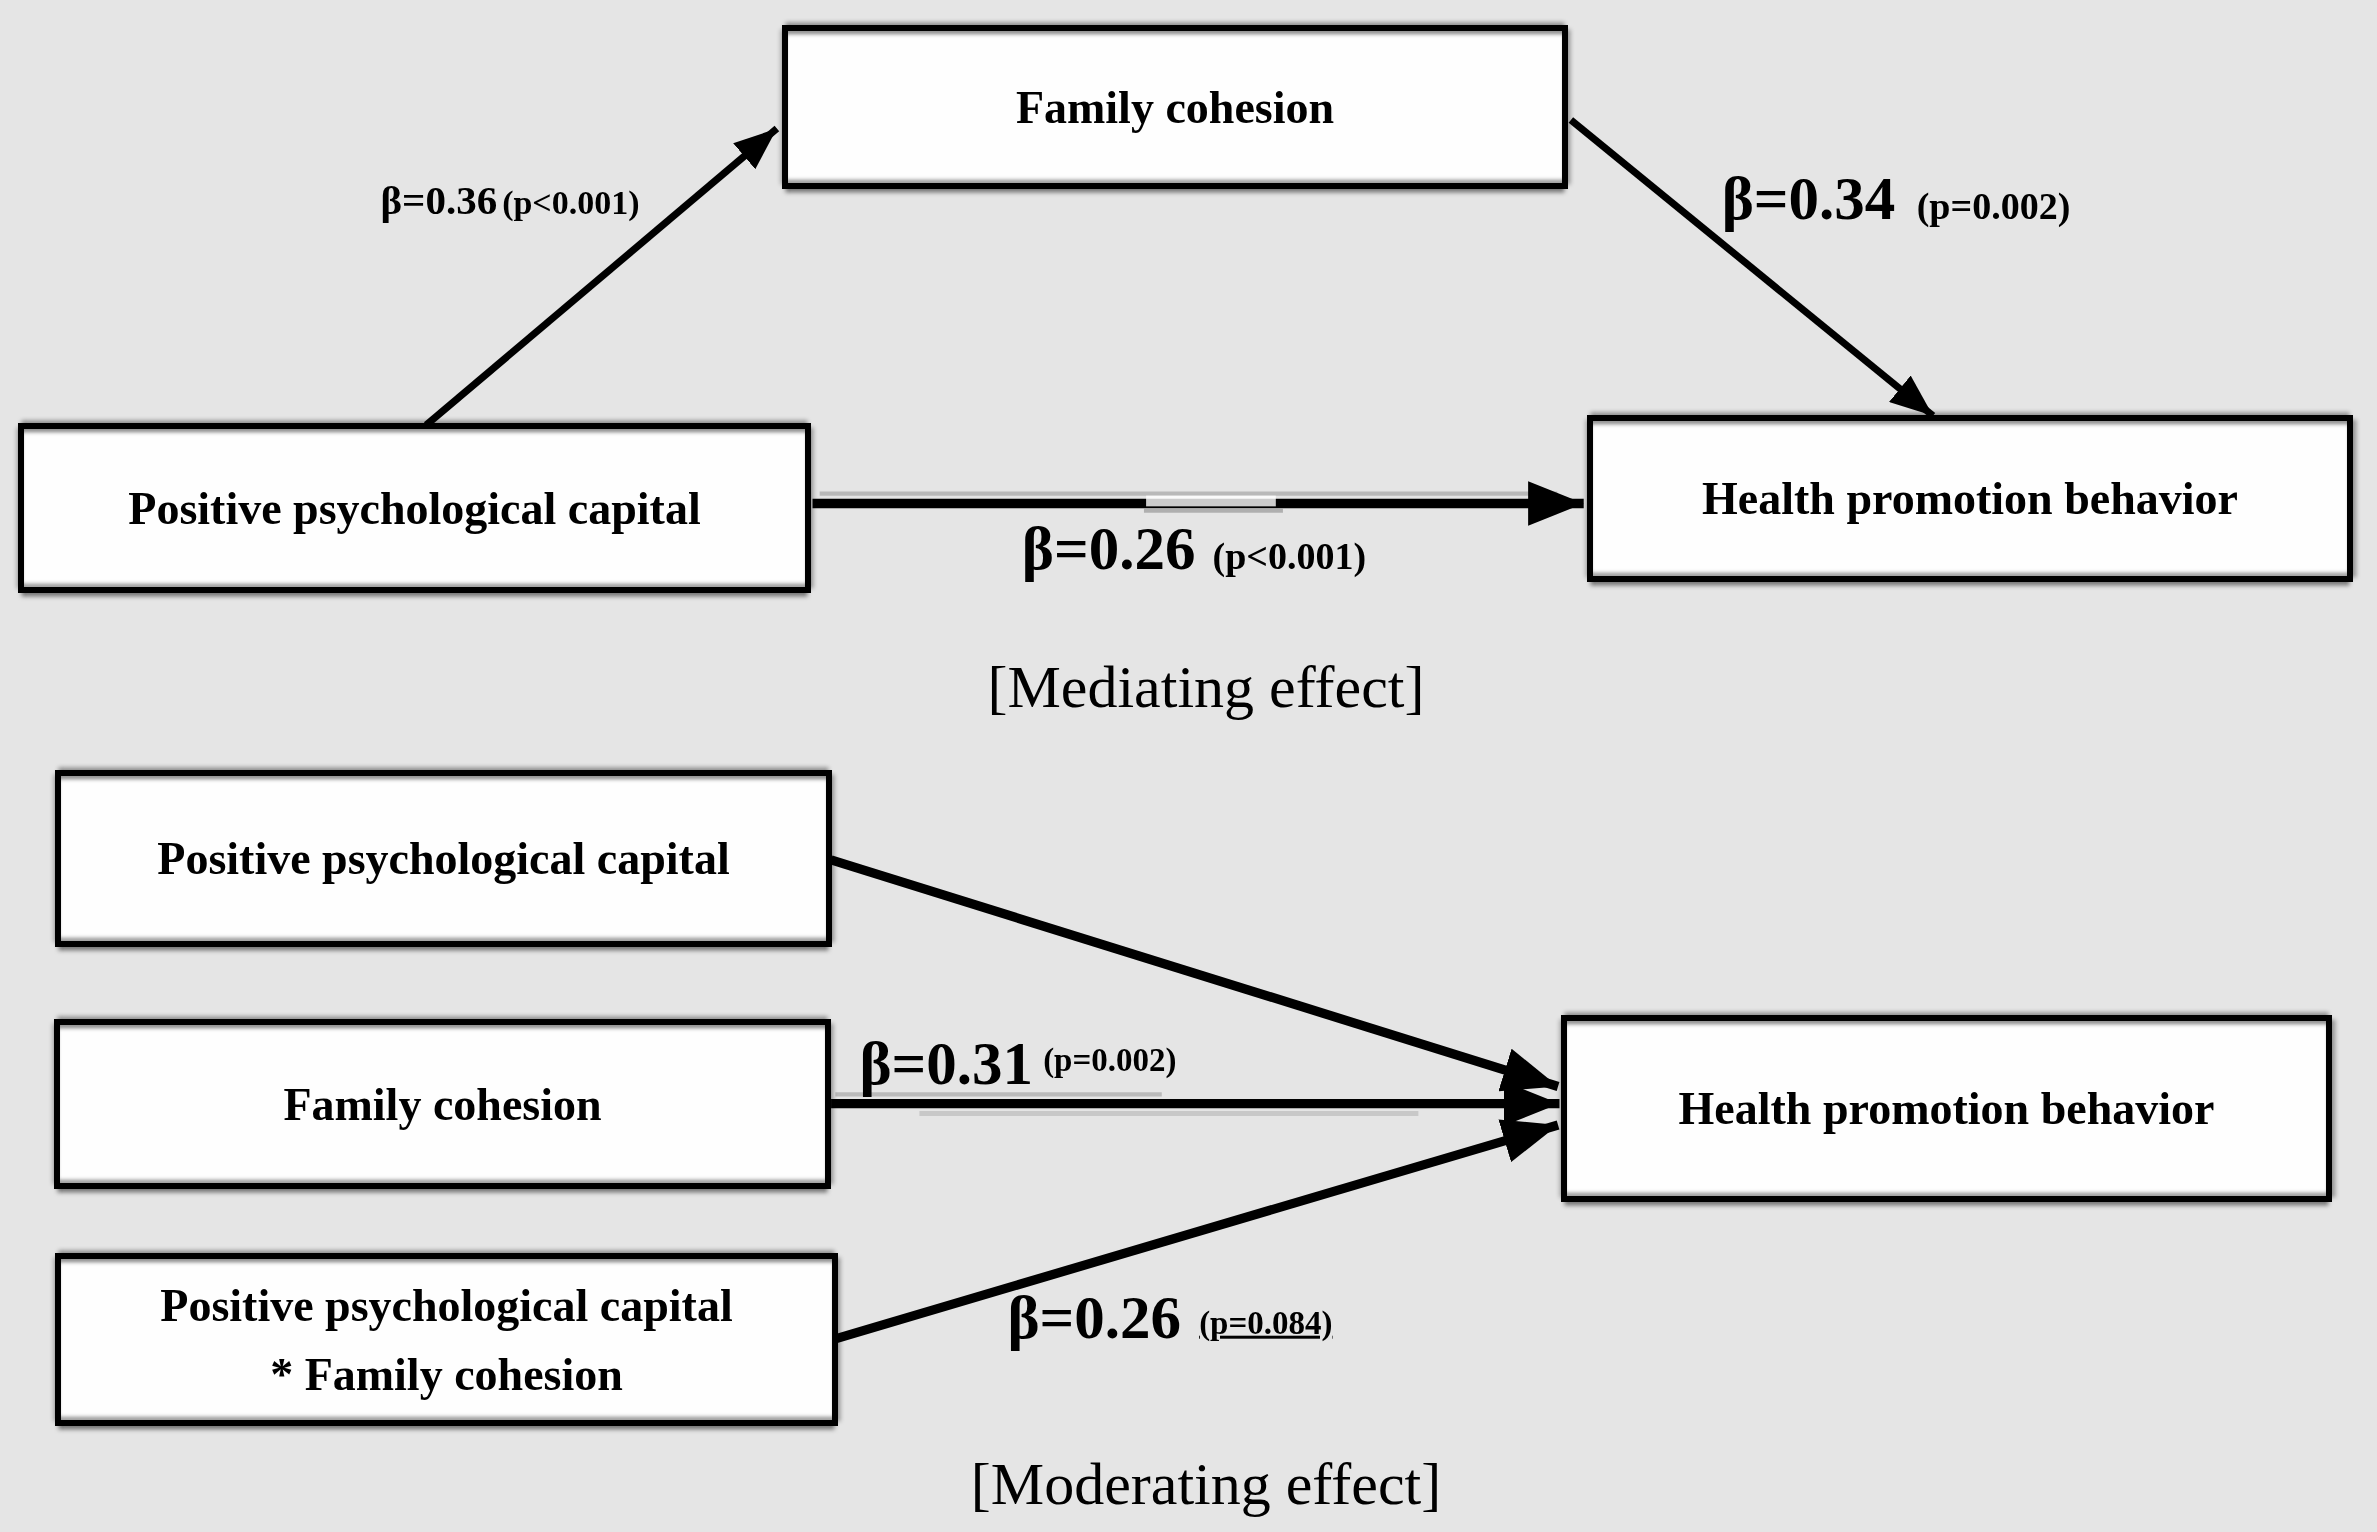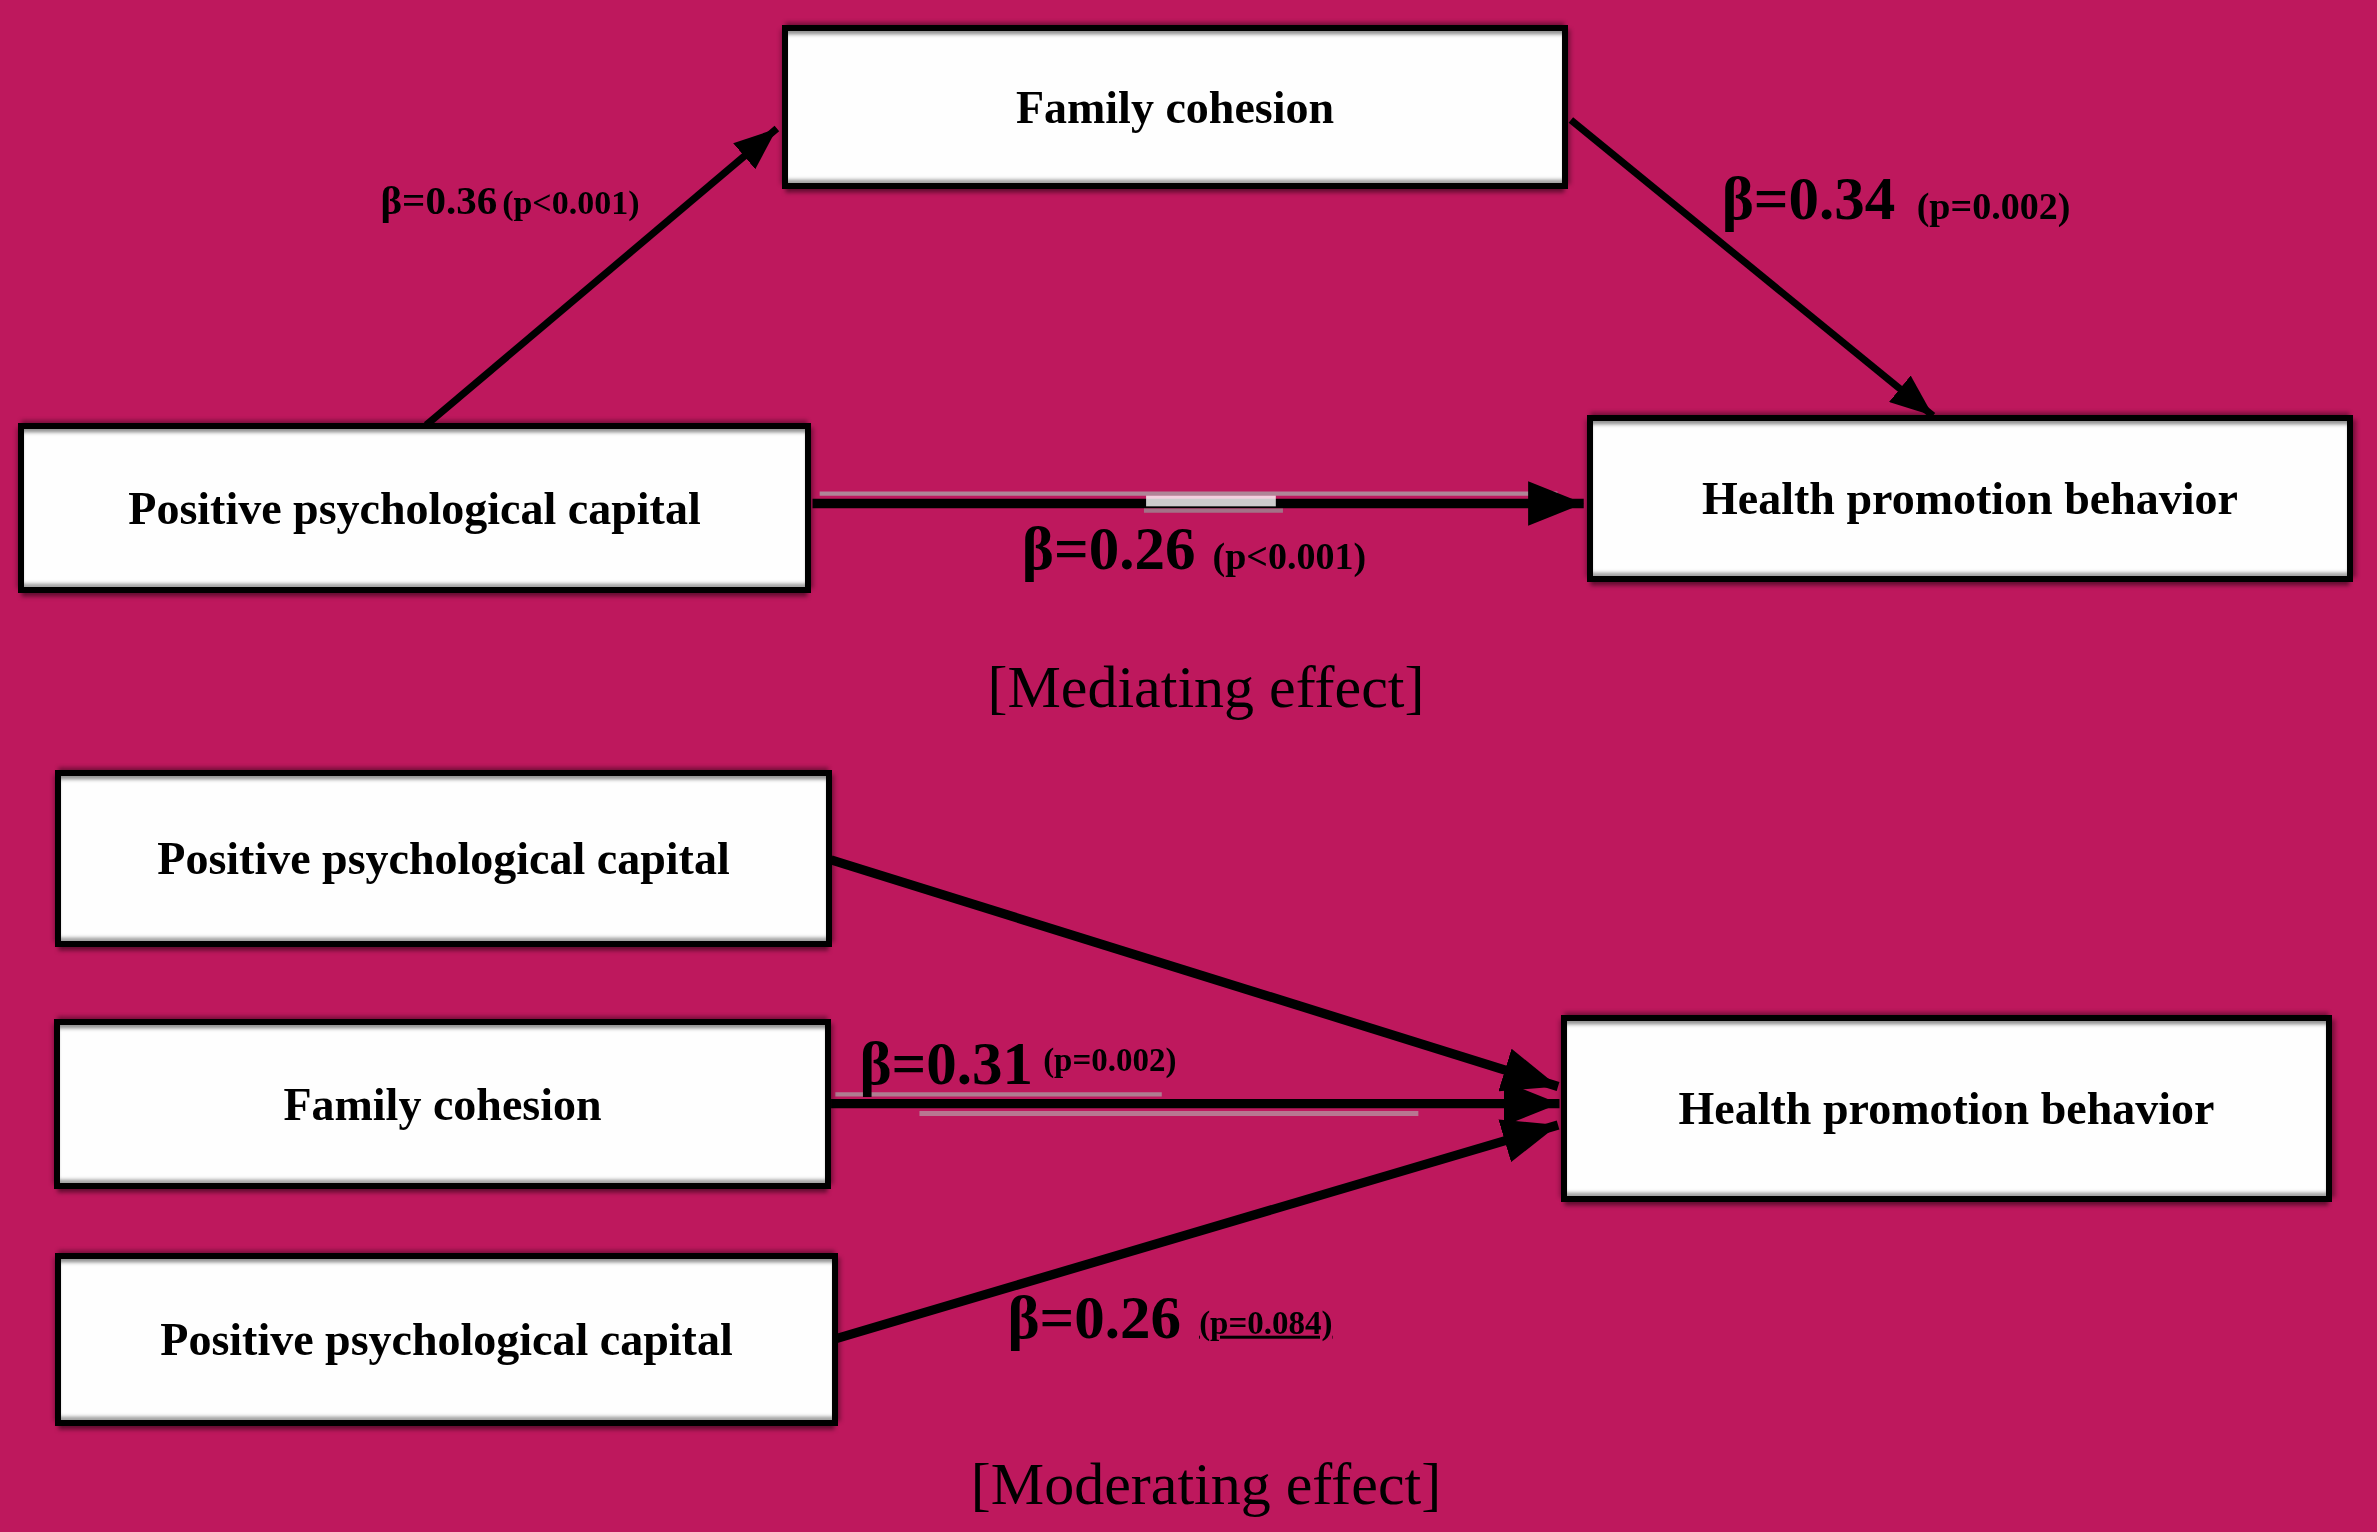--- a/index.html
+++ b/index.html
@@ -4,21 +4,21 @@
 <style>
   html, body {
     margin: 0;
     padding: 0;
     background: #ffffff;
   }
   .stage {
     position: relative;
     width: 2377px;
     height: 1533px;
-    background: #be185d;
+    background: #e5e5e5;
     font-family: "Liberation Serif", "DejaVu Serif", serif;
     color: #000;
     overflow: hidden;
   }
   .arrows {
     position: absolute;
     left: 0; top: 0;
     width: 2377px;
     height: 1533px;
   }
@@ -137,20 +137,21 @@
     <span class="node-label">Positive psychological capital</span>
   </div>
 
   <div class="node" style="left:54px; top:1019px; width:777px; height:170px">
     <span class="node-label">Family cohesion</span>
   </div>
 
   <div class="node" style="left:55px; top:1253px; width:783px; height:173px">
     <span class="node-label">
       <span style="display:block">Positive psychological capital</span>
+      <span style="display:block">* Family cohesion</span>
     </span>
   </div>
 
   <div class="node" style="left:1561px; top:1015px; width:771px; height:187px">
     <span class="node-label">Health promotion behavior</span>
   </div>
 
 
   <div class="coef c-e" style="left:1018px; top:1064px">
     <span class="beta">β=0.31</span>

